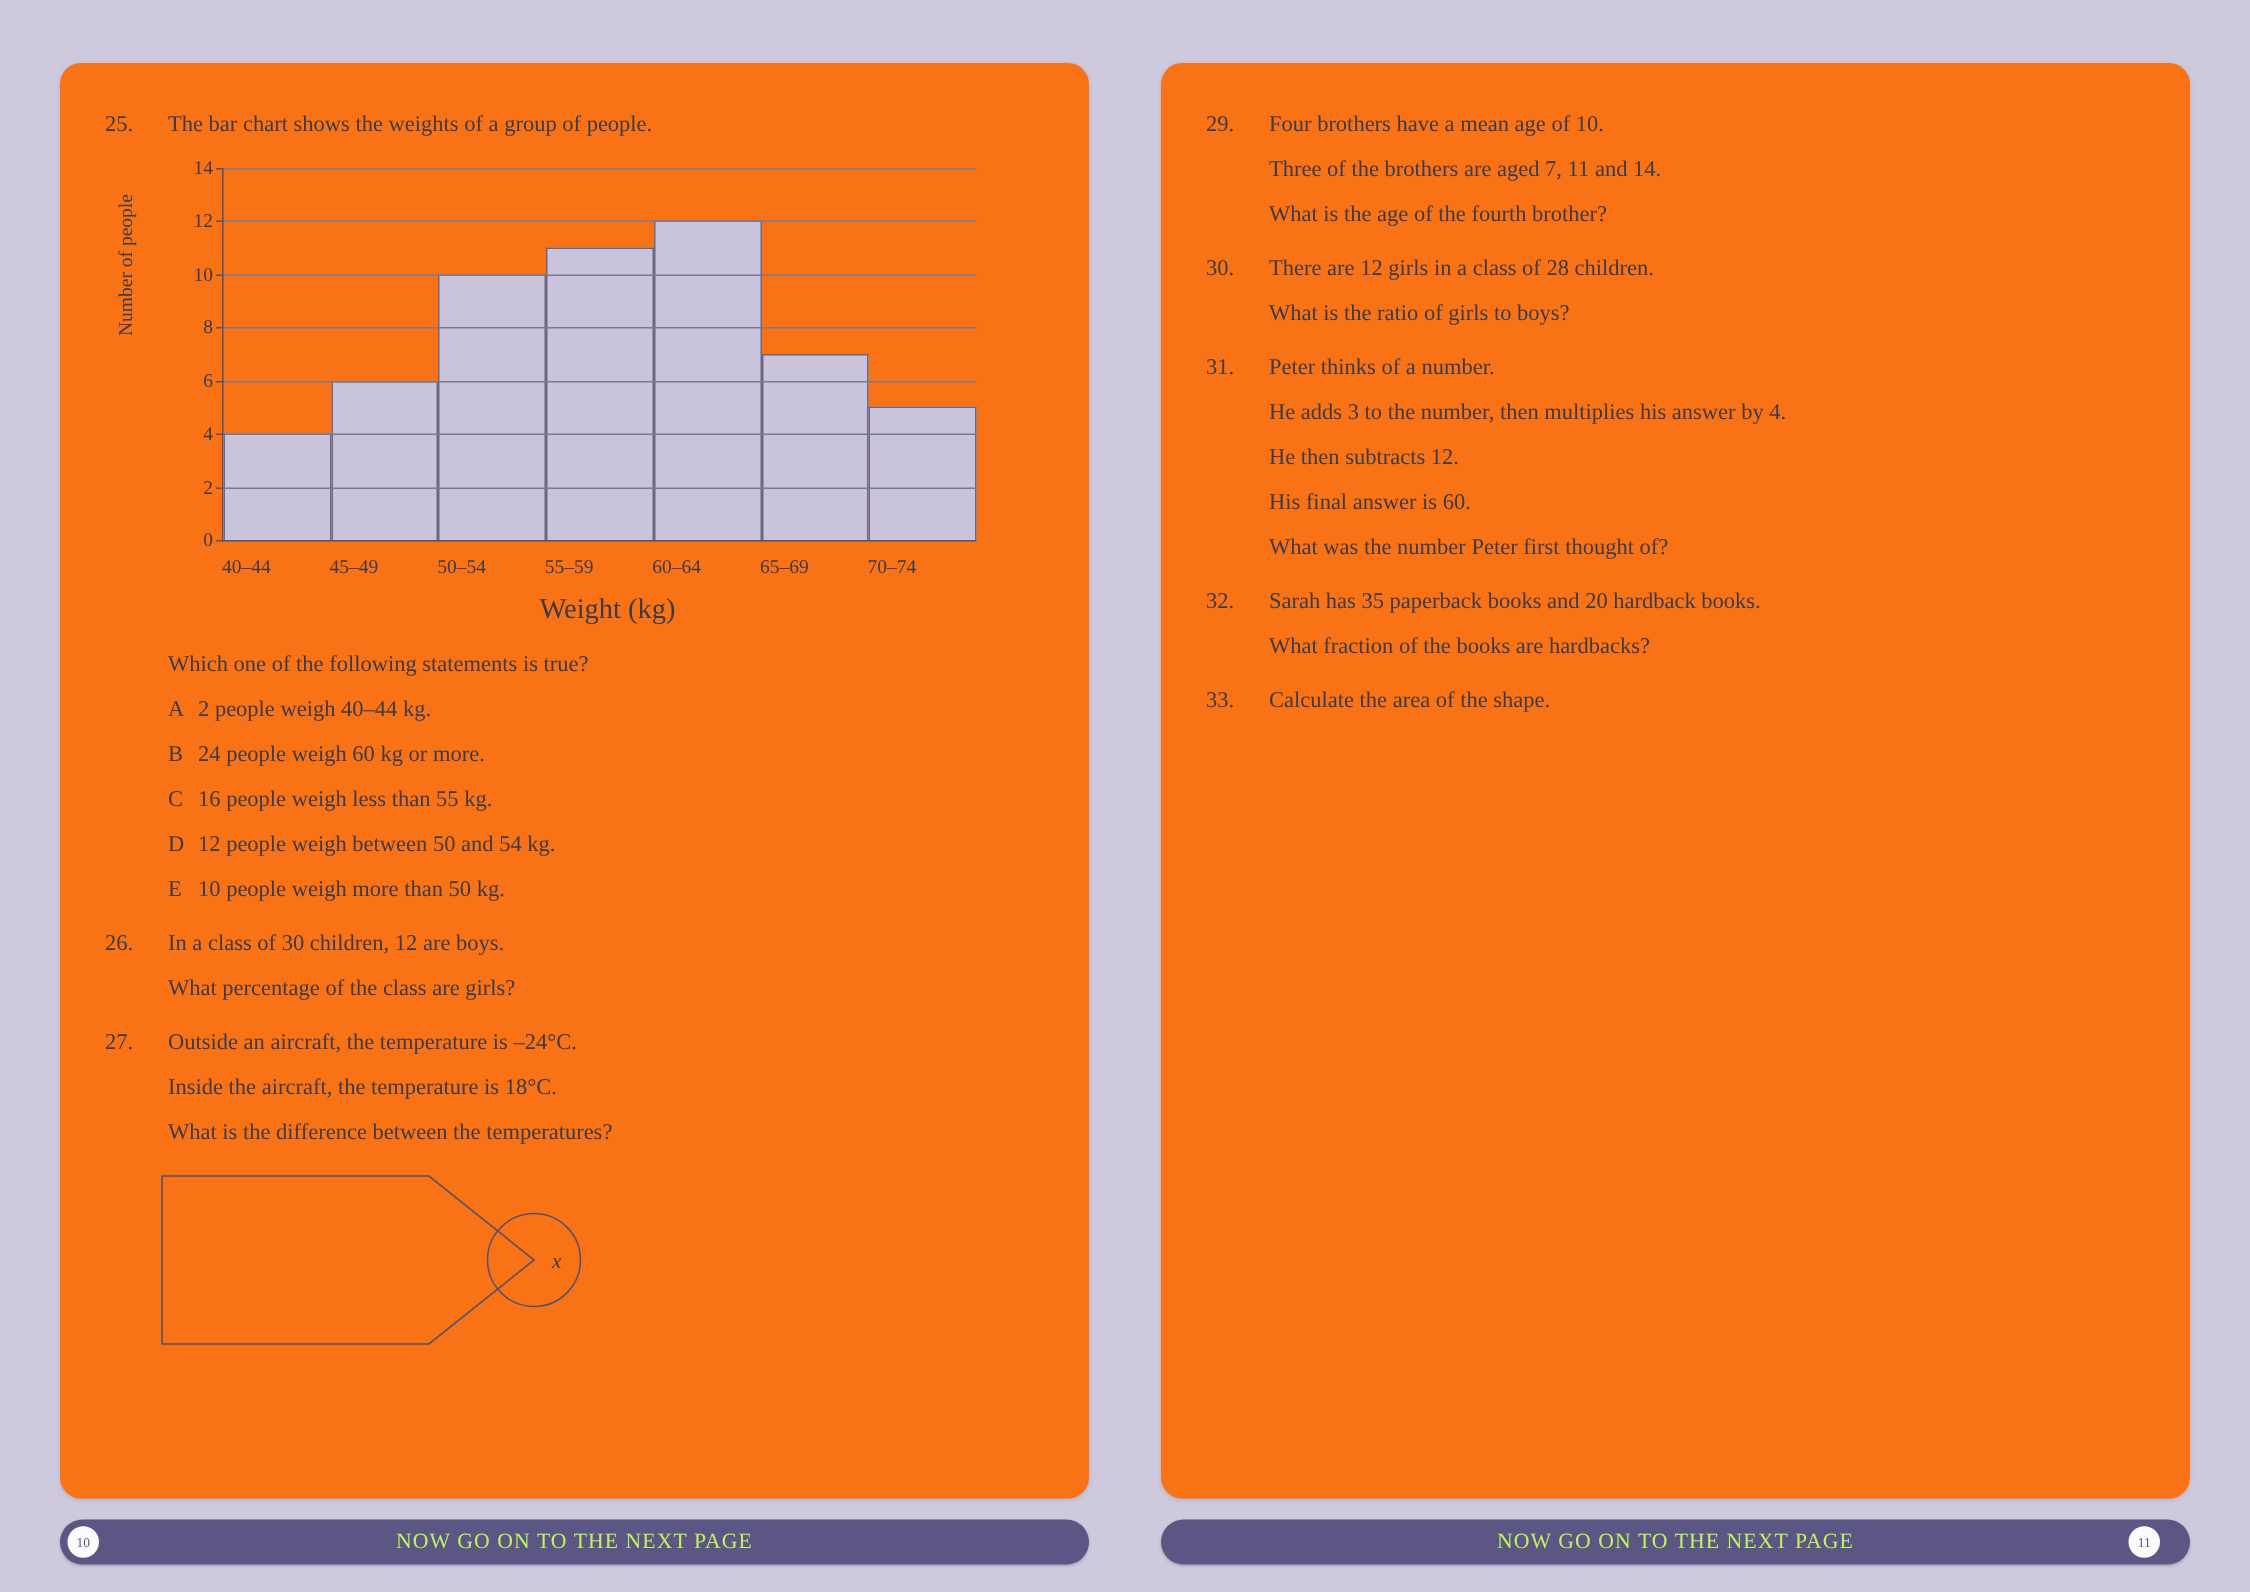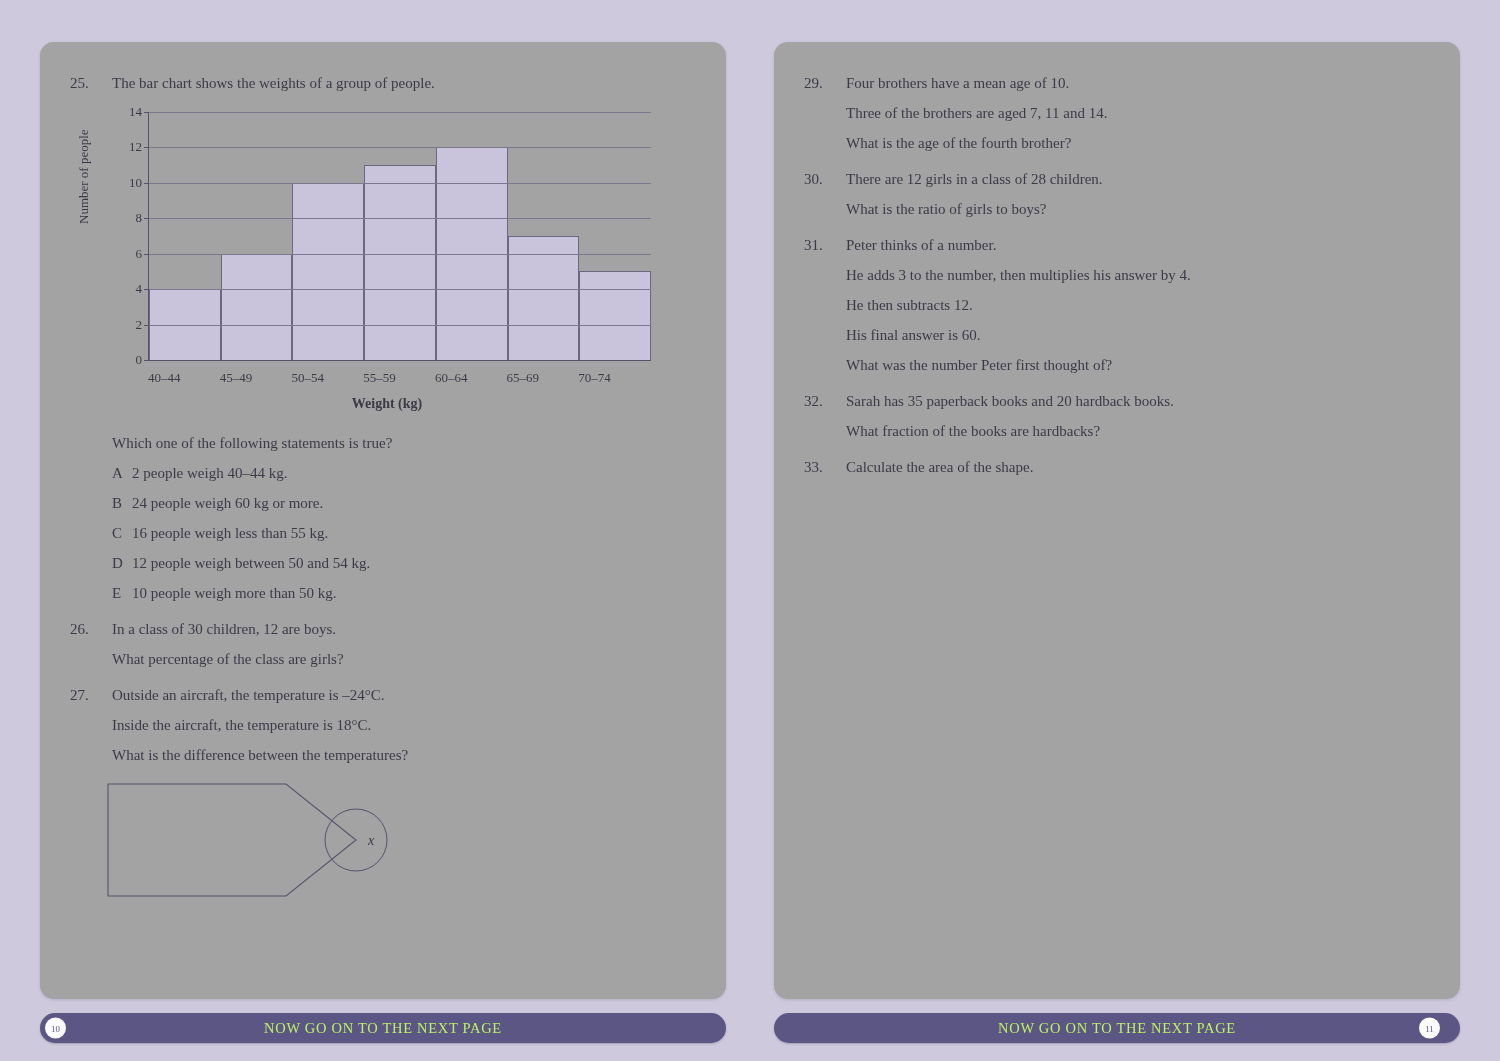--- a/index.html
+++ b/index.html
@@ -18,21 +18,21 @@
     padding:42px 40px 0 40px;
     gap:48px;
   }
   .page-col{
     flex:1 1 0;
     display:flex;
     flex-direction:column;
     min-width:0;
   }
   .sheet{
-    background:#a3a3a3;
+    background:#f97316;
     border-radius:14px;
     flex:1 1 auto;
     position:relative;
     padding:26px 30px 14px 30px;
     box-sizing:border-box;
     box-shadow:0 1px 3px rgba(60,55,90,.18);
     overflow:hidden;
   }
   .footer{
     margin-top:14px;
@@ -153,25 +153,25 @@
     left:78px;top:266px;
     width:502px;
     display:flex;
   }
   .xtick{
     flex:1 1 0;
     font-size:13px;
   }
   .xlabel{
     position:absolute;
-    left:66px;top:292px;
+    left:84px;top:292px;
     width:502px;
     text-align:center;
-    font-size:14px;
-    font-weight:bold;
+    font-size:19px;
+    font-weight:normal;
   }
 
   
   .angle-diagram{margin:10px 0 0 34px;}
 
   
   .shape-diagram{margin:6px 0 0 0;display:flex;justify-content:center;}
 </style>
 </head>
 <body>

